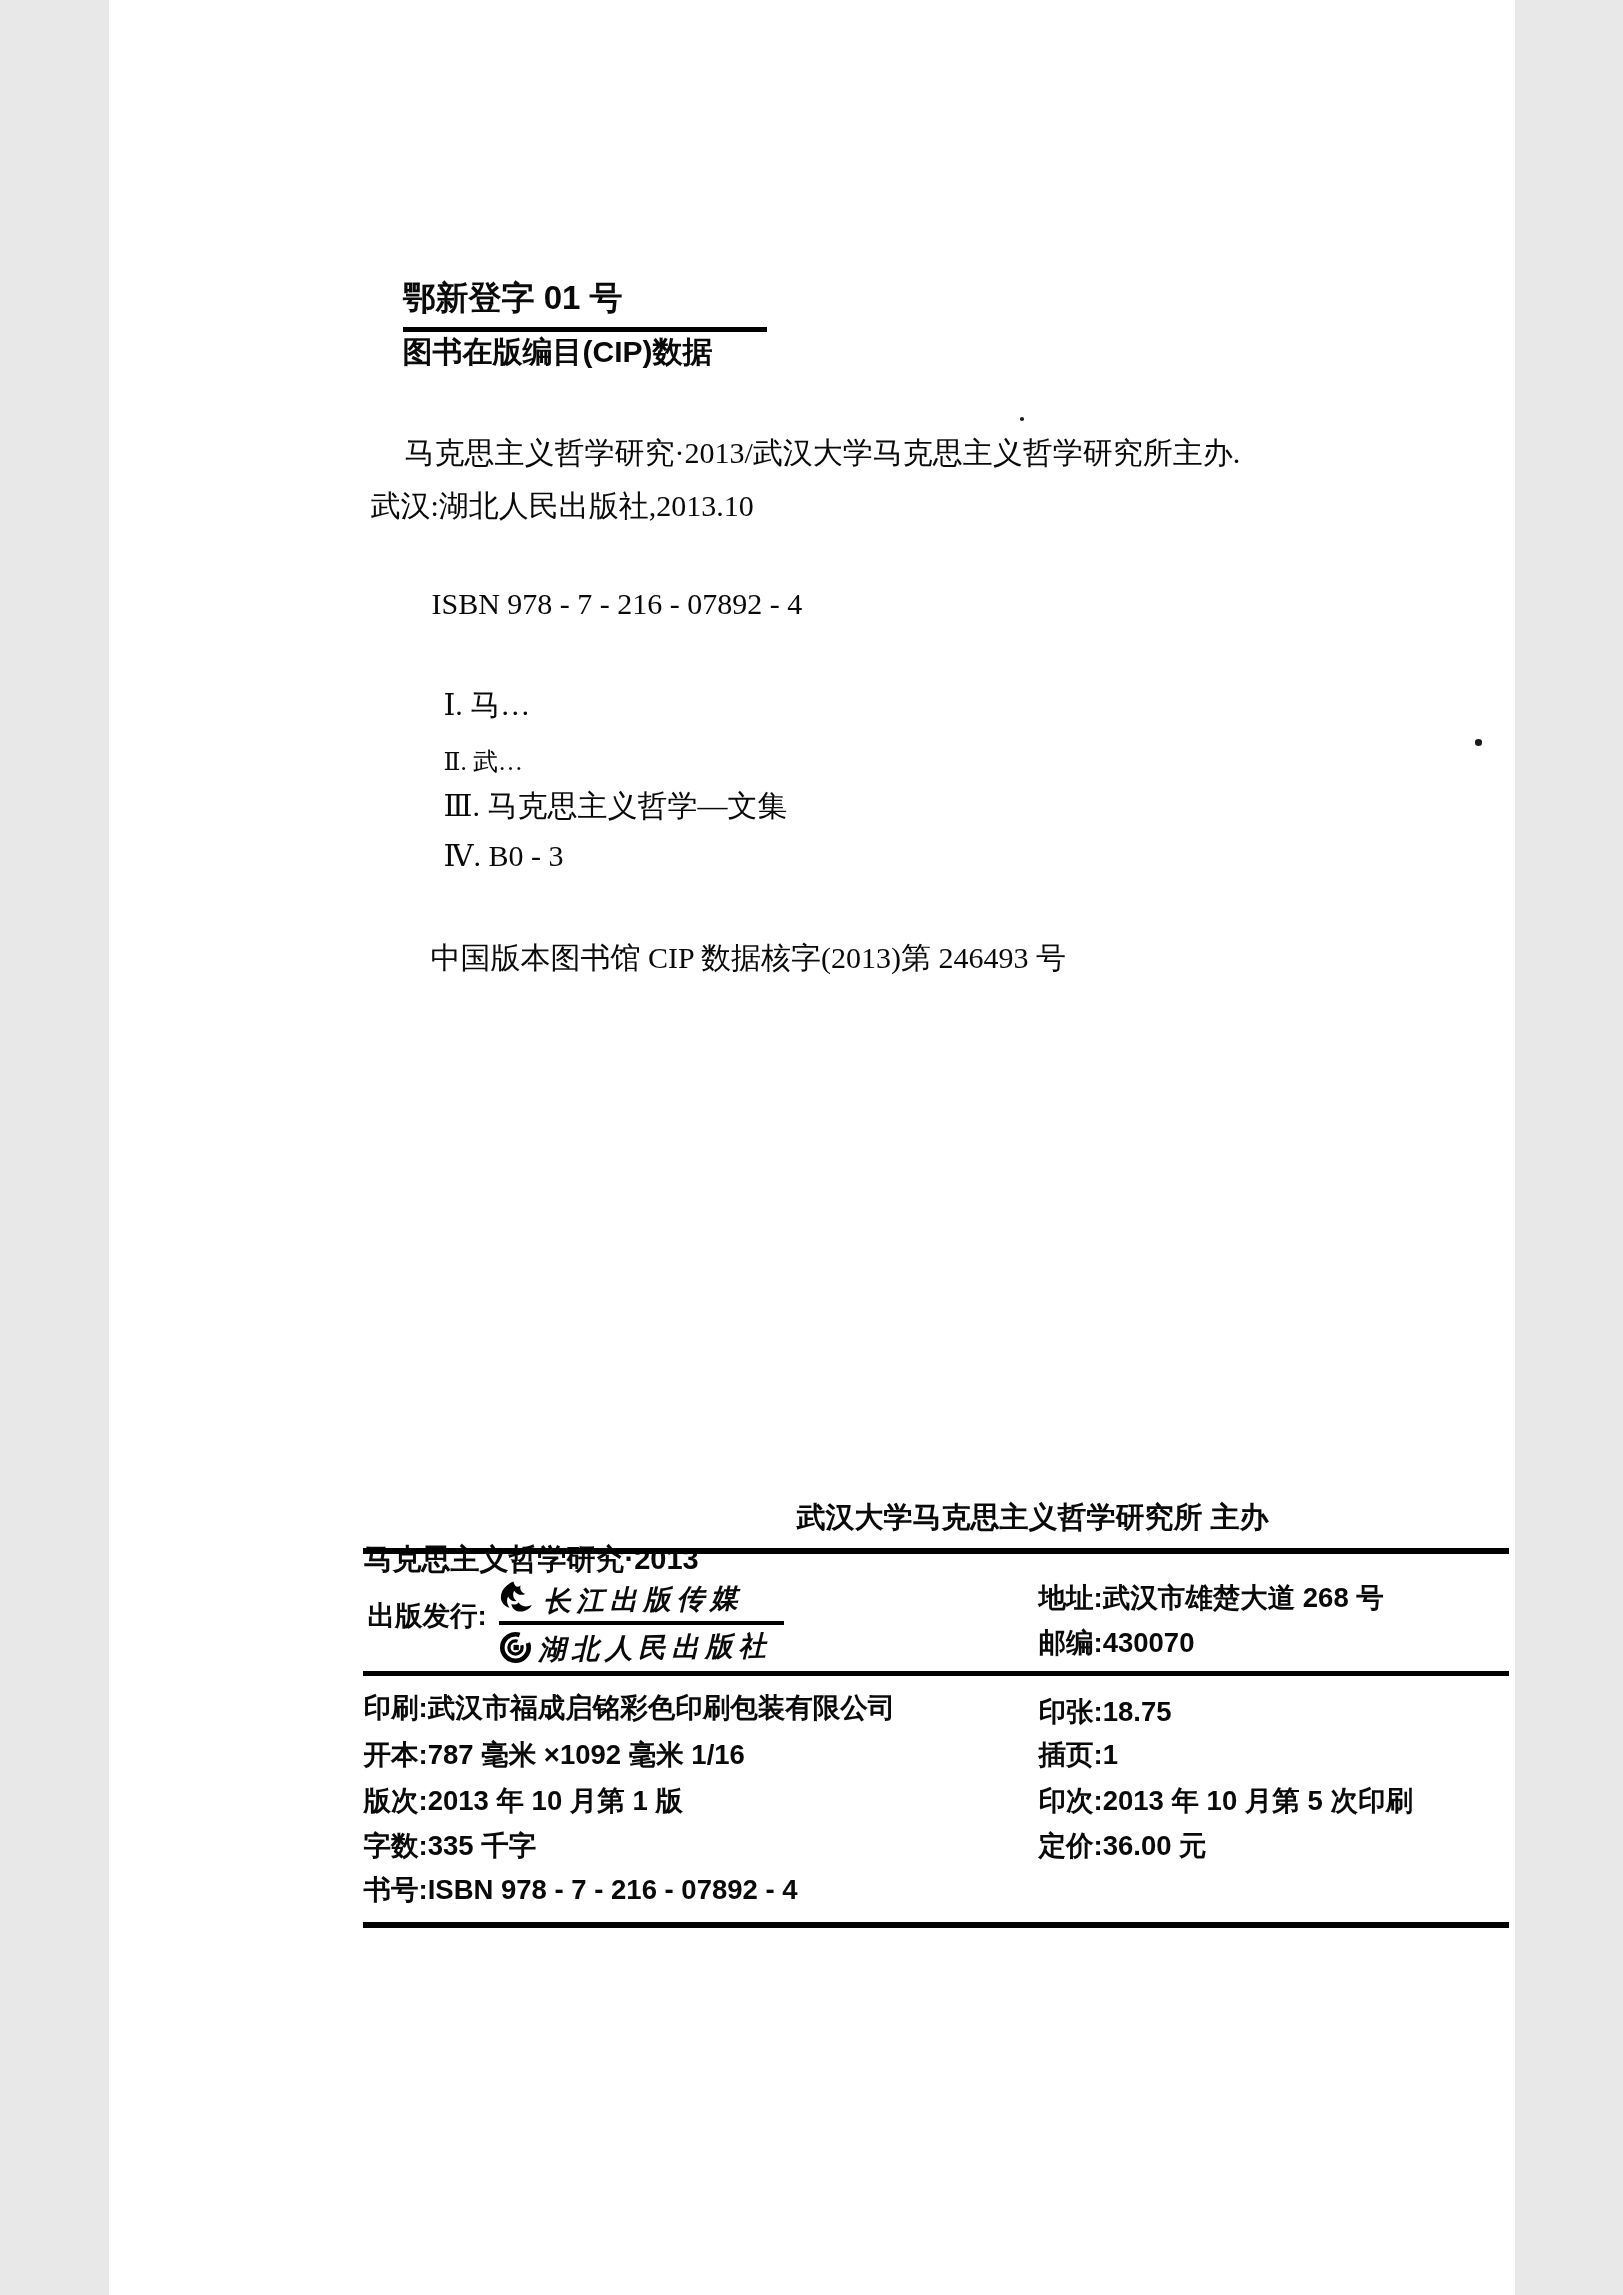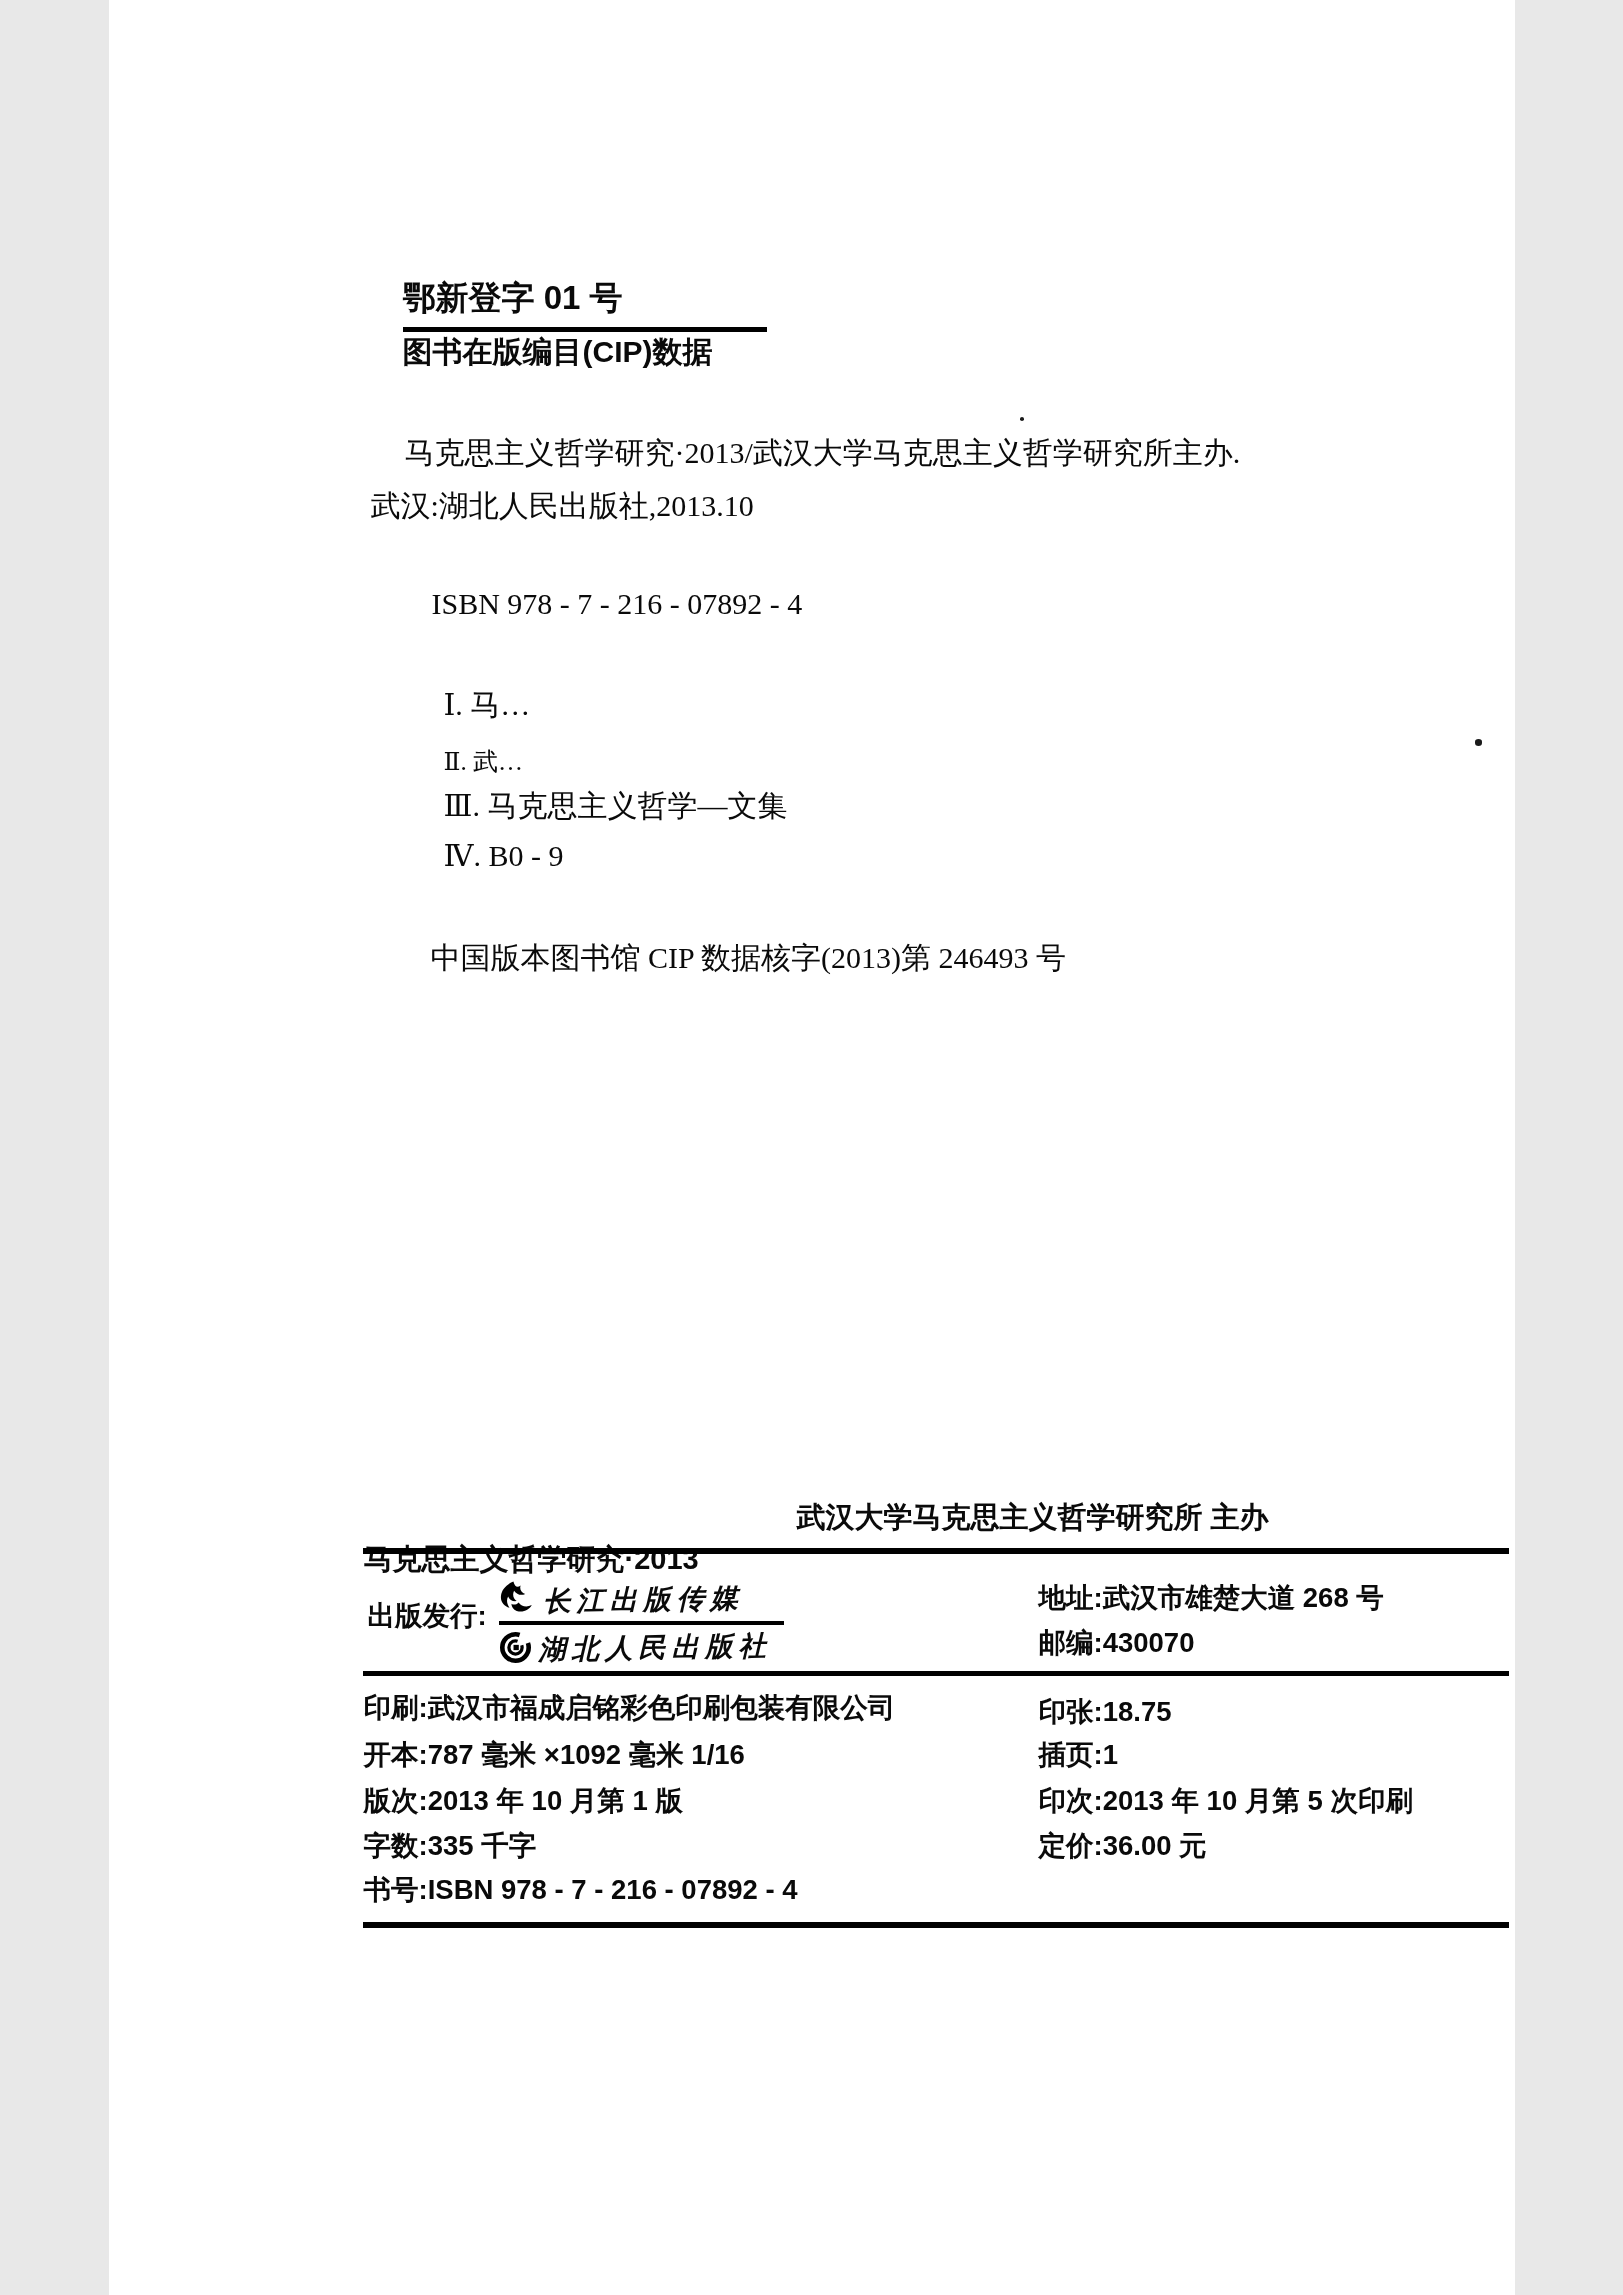--- a/index.html
+++ b/index.html
@@ -42,21 +42,21 @@
   <div class="abs sans b" style="left:294px;top:335px;font-size:30px;">图书在版编目(CIP)数据</div>
 
   <div class="abs serif" style="left:296px;top:436px;font-size:30px;">马克思主义哲学研究·2013/武汉大学马克思主义哲学研究所主办.</div>
   <div class="abs serif" style="left:262px;top:489px;font-size:30px;">武汉:湖北人民出版社,2013.10</div>
 
   <div class="abs serif" style="left:323px;top:587px;font-size:30px;">ISBN 978 - 7 - 216 - 07892 - 4</div>
 
   <div class="abs serif" style="left:335px;top:688px;font-size:30px;text-align:center;">Ⅰ. 马…</div>
   <div class="abs serif" style="left:335px;top:739px;font-size:25px;margin-top:9px;">Ⅱ. 武…</div>
   <div class="abs serif" style="left:335px;top:789px;font-size:30px;">Ⅲ. 马克思主义哲学—文集</div>
-  <div class="abs serif" style="left:335px;top:839px;font-size:30px;">Ⅳ. B0 - 9</div>
+  <div class="abs serif" style="left:335px;top:839px;font-size:30px;">Ⅳ. B0 - 3</div>
 
   <div class="speck" style="left:911px;top:417px;width:4.6px;height:3.9px;"></div>
   <div class="speck" style="left:1366px;top:739px;width:7.9px;height:6.5px;"></div>
 
   <div class="abs serif" style="left:322px;top:941px;font-size:30px;">中国版本图书馆 CIP 数据核字(2013)第 246493 号</div>
 
   <div class="abs sans b" style="left:255px;top:1544px;font-size:29px;">马克思主义哲学研究·2013</div>
   <div class="abs sans b" style="right:246px;top:1502px;font-size:29px;">武汉大学马克思主义哲学研究所 主办</div>
 
   <div class="rule" style="left:254px;top:1548px;width:1146px;height:5.9px;"></div>

